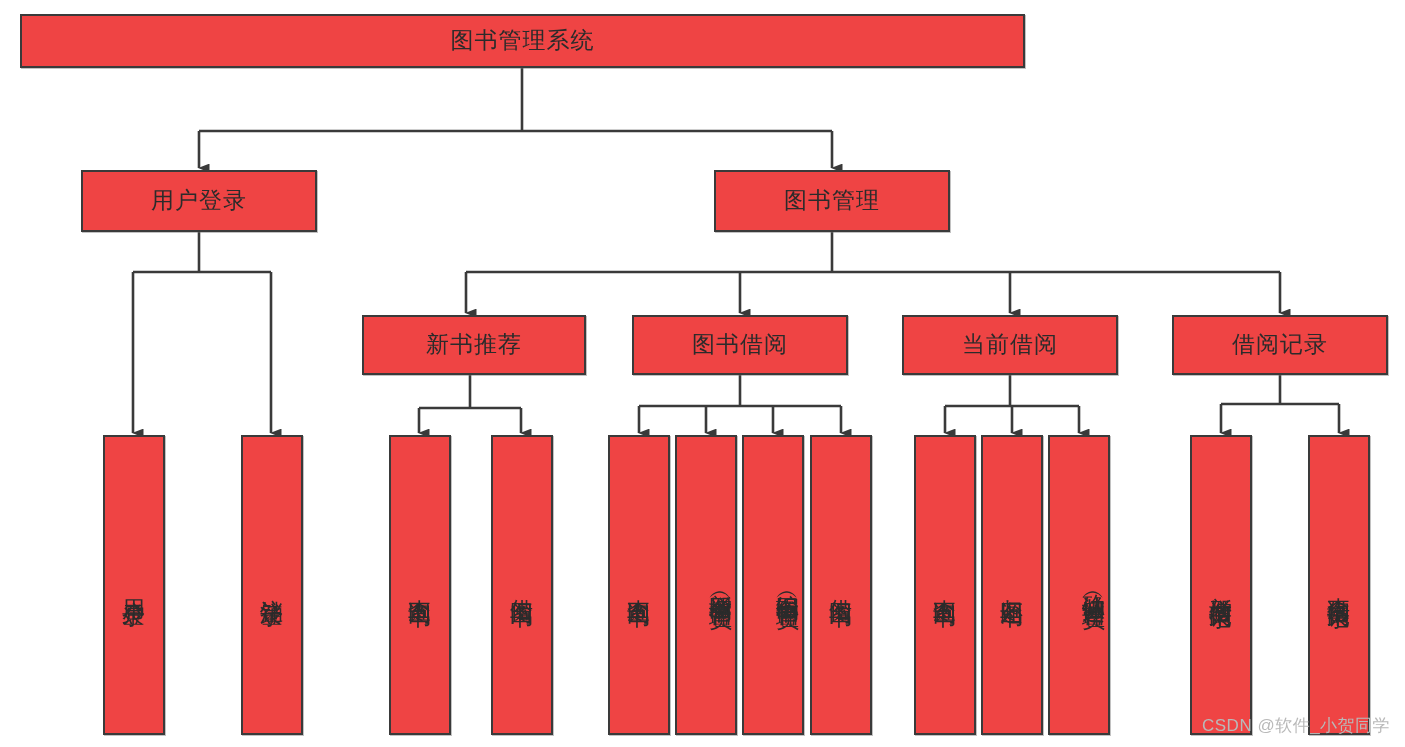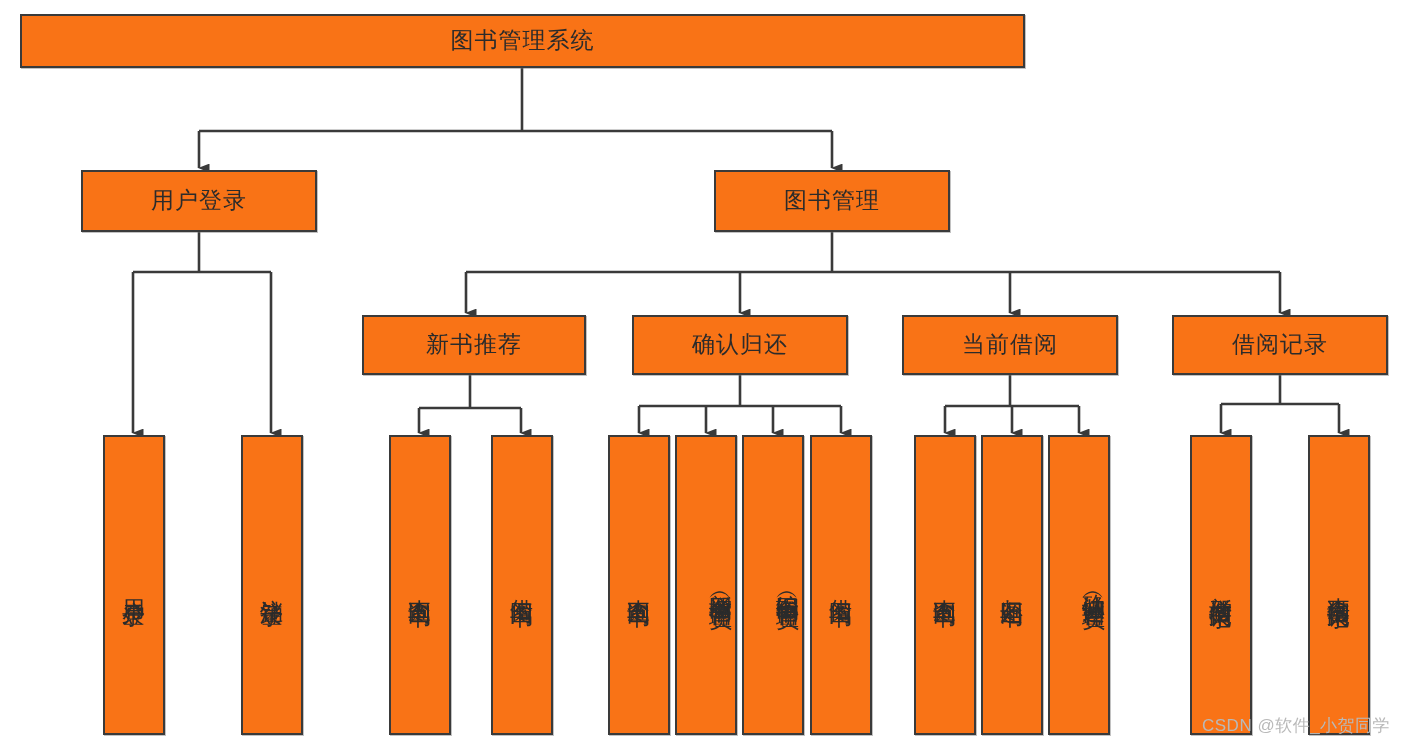--- a/index.html
+++ b/index.html
@@ -22,21 +22,21 @@
     position: absolute;
     left: 0;
     top: 0;
     width: 1405px;
     height: 747px;
     pointer-events: none;
   }
   .node {
     position: absolute;
     box-sizing: border-box;
-    background: #f97316;
+    background: #ef4444;
     border: 2.5px solid #3a3a3a;
     display: flex;
     align-items: center;
     justify-content: center;
     color: #2b2b2b;
     box-shadow: 1px 1px 0 rgba(120,120,120,0.45);
   }
   .node.horizontal {
     font-size: 23px;
     line-height: 1.2;
@@ -140,21 +140,21 @@
 
   <div class="node horizontal" style="left:714px; top:170px; width:236px; height:62px;align-items:center;">
     <span class="label">图书管理</span>
   </div>
 
   <div class="node horizontal" style="left:362px; top:315px; width:224px; height:60px;">
     <span class="label">新书推荐</span>
   </div>
 
   <div class="node horizontal" style="left:632px; top:315px; width:216px; height:60px;">
-    <span class="label">确认归还</span>
+    <span class="label">图书借阅</span>
   </div>
 
   <div class="node horizontal" style="left:1172px; top:315px; width:216px; height:60px;">
     <span class="label">借阅记录</span>
   </div>
 
   <div class="node horizontal" style="left:902px; top:315px; width:216px; height:60px;">
     <span class="label">当前借阅</span>
   </div>
 

